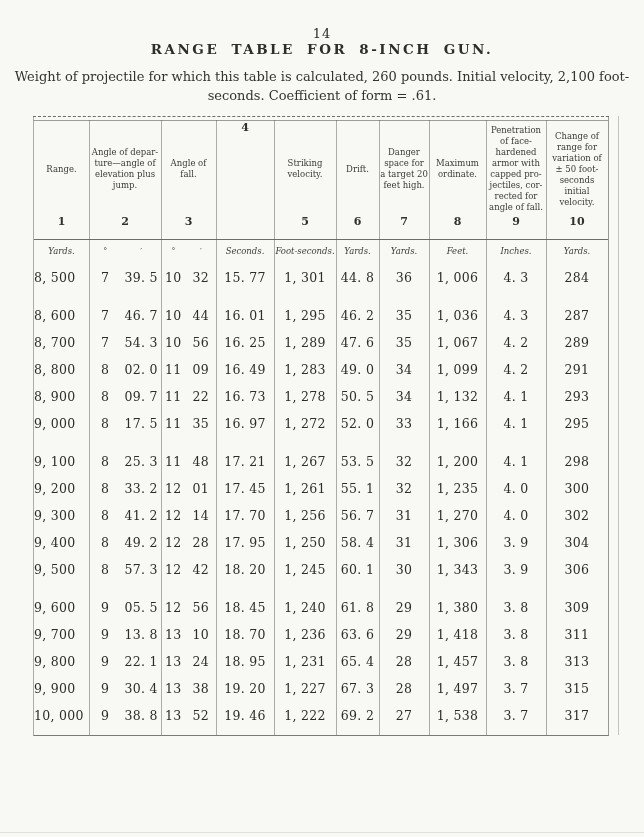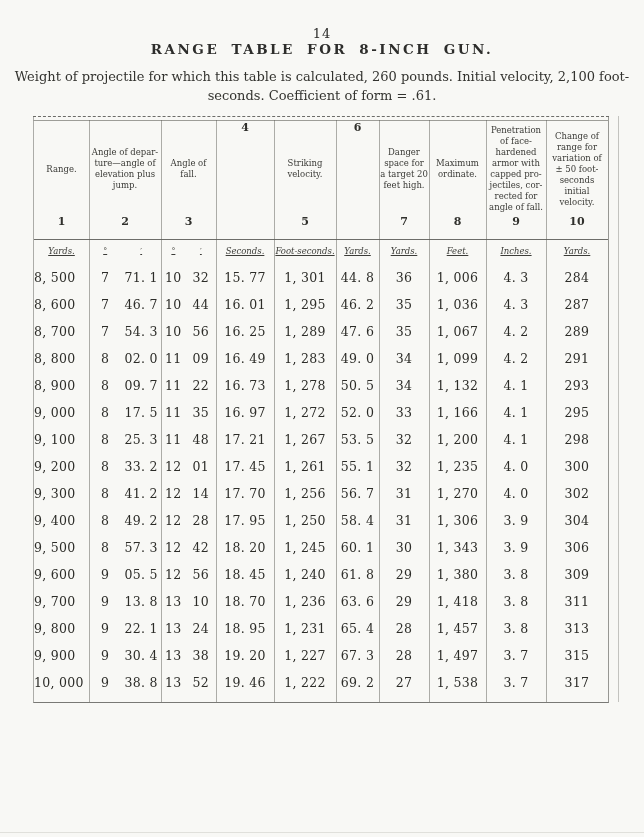--- a/index.html
+++ b/index.html
@@ -113,30 +113,30 @@
     color: #30302c;
   }
   
   .units-row {
     margin-top: 6px;
     height: 18px;
     font-style: italic;
     font-size: 8.5px;
     color: #3c3c38;
   }
-  .ucell { text-align: center; text-decoration: underline; }
+  .ucell { text-align: center; }
   
   .data-row {
     height: 27px;
     align-items: center;
     font-size: 12.5px;
     letter-spacing: .3px;
     color: #2c2c28;
   }
-  .group-gap { }
+  .group-gap { margin-top: 11px; }
   .cell { text-align: center; }
   .c-range {
     text-align: left;
     padding-right: 5px;
   }
   .c-angle, .u-angle {
     display: flex;
   }
   .c-angle .deg, .u-angle .deg {
     width: 45%;
@@ -206,20 +206,21 @@
       </div>
       <div class="hcell">
         <div class="hnum">4</div>
       </div>
       <div class="hcell">
         <div class="hlabel">Striking
 velocity.</div>
         <div class="hnum">5</div>
       </div>
       <div class="hcell">
+        <div class="hlabel">Drift.</div>
         <div class="hnum">6</div>
       </div>
       <div class="hcell">
         <div class="hlabel">Danger
 space for
 a target 20
 feet high.</div>
         <div class="hnum">7</div>
       </div>
       <div class="hcell">
@@ -266,21 +267,21 @@
       <div class="ucell">Feet.</div>
       <div class="ucell">Inches.</div>
       <div class="ucell">Yards.</div>
     </div>
 
     <div id="table-body">
         <div class="trow data-row">
     <div class="cell c-range"><span>8, 500</span></div>
     <div class="cell c-angle">
       <span class="deg">7</span>
-            <span class="min">71. 1</span>
+            <span class="min">39. 5</span>
     </div>
     <div class="cell c-angle">
       <span class="deg">10</span>
             <span class="min">32</span>
     </div>
     <div class="cell"><span>15. 77</span></div>
     <div class="cell"><span>1, 301</span></div>
     <div class="cell"><span>44. 8</span></div>
     <div class="cell"><span>36</span></div>
     <div class="cell"><span>1, 006</span></div>

